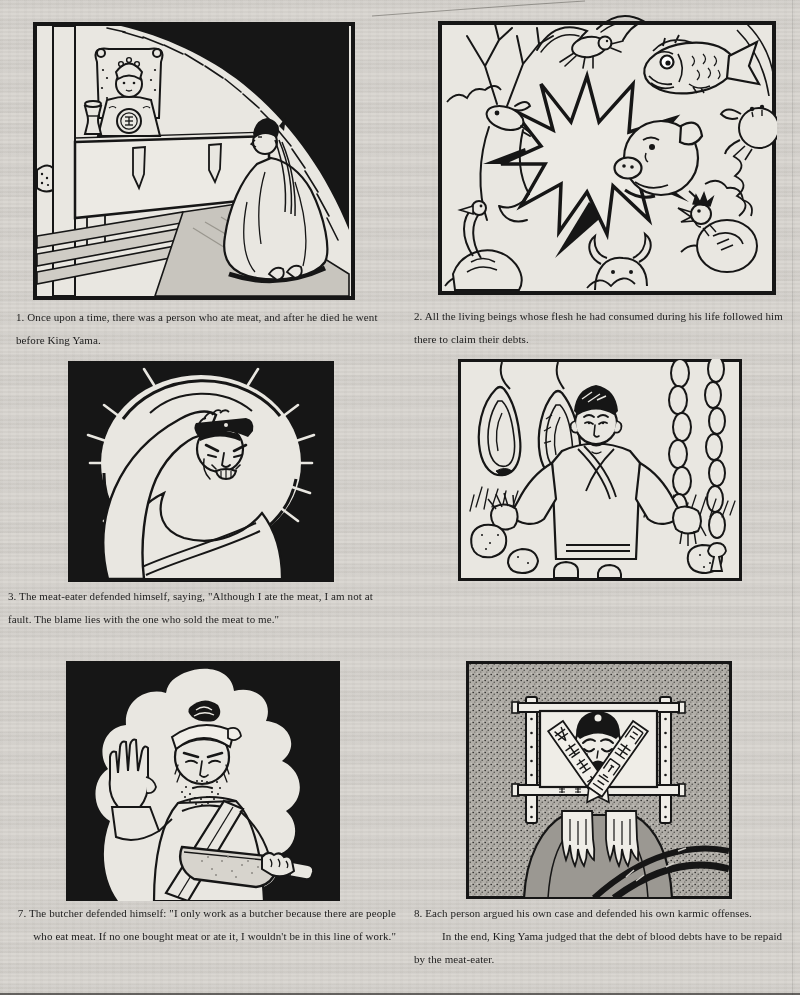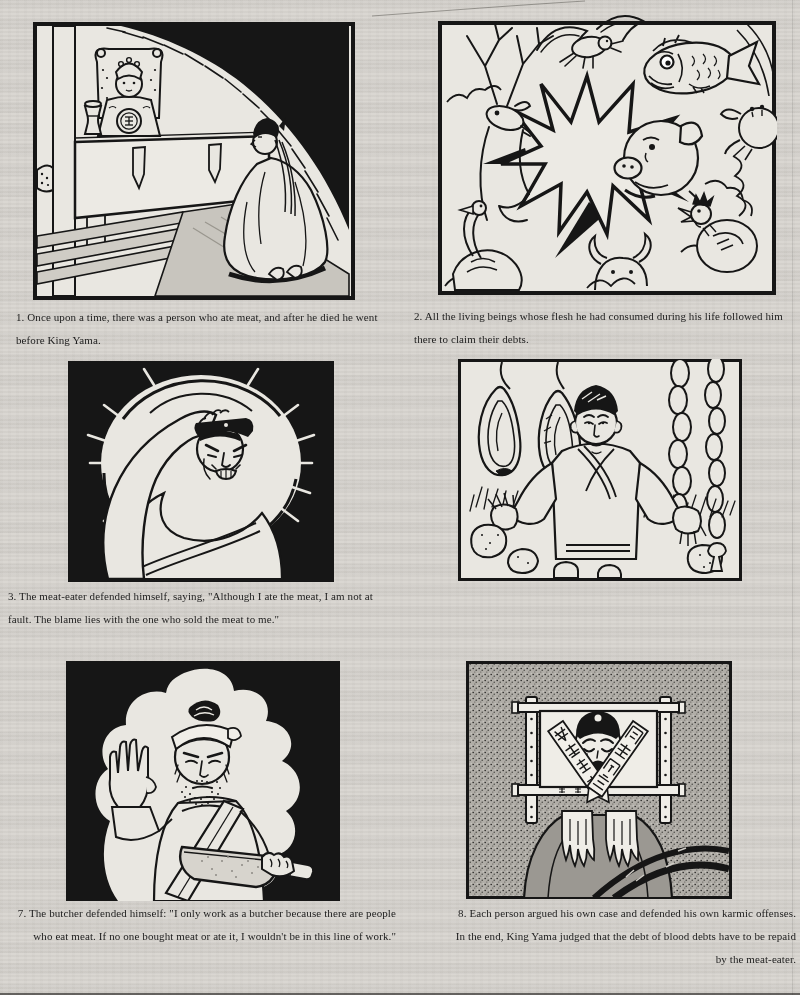--- a/index.html
+++ b/index.html
@@ -11,21 +11,21 @@
   .page::before{ 
     content:"";position:absolute;inset:0;pointer-events:none;
     background-image:
       repeating-linear-gradient(0deg, rgba(255,255,255,.05) 0 2px, rgba(70,66,60,.03) 2px 4px),
       repeating-linear-gradient(0deg, rgba(90,86,80,.045) 0 11px, rgba(0,0,0,0) 11px 21px),
       repeating-linear-gradient(90deg, rgba(120,115,108,.03) 0 3px, rgba(0,0,0,0) 3px 8px);
   }
   .panel{position:absolute;}
   .panel svg{display:block;}
   .caption{position:absolute;font-size:11px;line-height:23px;letter-spacing:.1px;}
-  .caption p{margin:0;text-align:right;}
+  .caption p{margin:0;}
   .caption p.indent{text-indent:28px;}
   #cap1{left:16px;top:306px;width:376px;}
   #cap2{left:414px;top:305px;width:380px;}
   #cap3{left:8px;top:585px;width:380px;}
   #cap5{left:414px;top:584px;width:384px;}
   #cap7{left:14px;top:902px;width:382px;text-align:right;}
   #cap8{left:414px;top:902px;width:382px;}
   .bottom-edge{position:absolute;left:0;bottom:0;width:100%;height:2px;background:rgba(25,23,21,.6);}
   .right-edge{position:absolute;top:0;right:7px;width:1px;height:100%;background:rgba(40,38,35,.10);}
   .scratch{position:absolute;left:0;top:0;pointer-events:none;}

